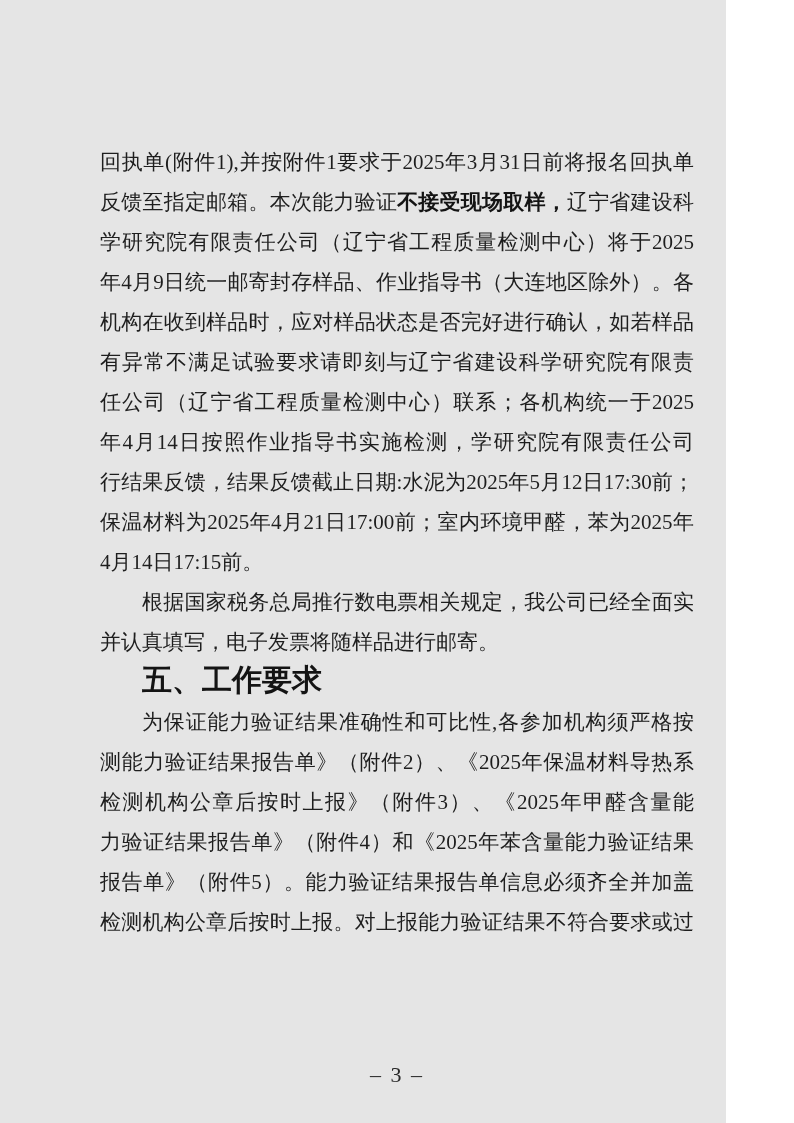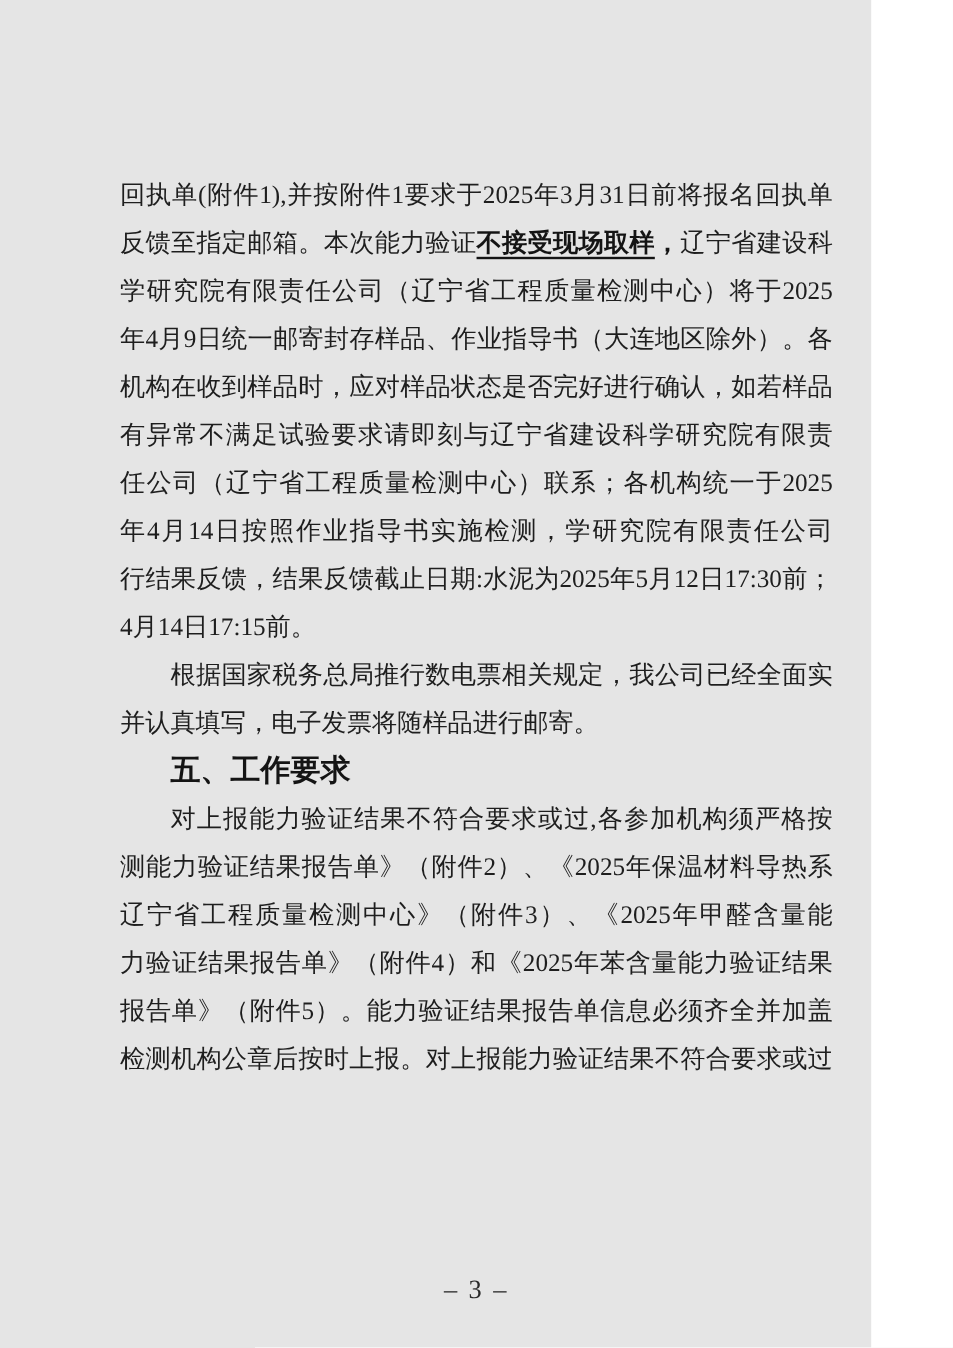--- a/index.html
+++ b/index.html
@@ -31,33 +31,32 @@
     white-space: nowrap;
   }
   .line.short {
     text-align: left;
     text-align-last: left;
   }
   .line.indent {
     text-indent: 42px;
   }
   .line.heading {
-    font-family: Liberation Sans, sans-serif;
+    font-family: Liberation Mono, monospace;
     font-weight: bold;
-    font-size: 25px;
+    font-size: 30px;
     color: #151515;
     text-align: left;
     text-align-last: left;
   }
   .run-bold {
     font-weight: bold;
     color: #141414;
   }
   .run-underline {
-    text-decoration: underline;
     text-decoration-thickness: 2px;
     text-underline-offset: 5px;
   }
   .pageno {
     position: absolute;
     top: 1062px;
     left: 0;
     width: 794px;
     text-align: center;
     font-size: 22px;
@@ -73,25 +72,26 @@
   <div class="content">
       <div class="line"><span>回执单(附件1),并按附件1要求于2025年3月31日前将报名回执单</span></div>
       <div class="line"><span>反馈至指定邮箱。本次能力验证</span><span class="run-bold run-underline">不接受现场取样</span><span class="run-bold">，</span><span>辽宁省建设科</span></div>
       <div class="line"><span>学研究院有限责任公司（辽宁省工程质量检测中心）将于2025</span></div>
       <div class="line"><span>年4月9日统一邮寄封存样品、作业指导书（大连地区除外）。各</span></div>
       <div class="line"><span>机构在收到样品时，应对样品状态是否完好进行确认，如若样品</span></div>
       <div class="line"><span>有异常不满足试验要求请即刻与辽宁省建设科学研究院有限责</span></div>
       <div class="line"><span>任公司（辽宁省工程质量检测中心）联系；各机构统一于2025</span></div>
       <div class="line"><span>年4月14日按照作业指导书实施检测，学研究院有限责任公司</span></div>
       <div class="line"><span>行结果反馈，结果反馈截止日期:水泥为2025年5月12日17:30前；</span></div>
+      <div class="line"><span>保温材料为2025年4月21日17:00前；室内环境甲醛，苯为2025年</span></div>
       <div class="line short"><span>4月14日17:15前。</span></div>
       <div class="line indent"><span>根据国家税务总局推行数电票相关规定，我公司已经全面实</span></div>
       <div class="line short"><span>并认真填写，电子发票将随样品进行邮寄。</span></div>
       <div class="line short indent heading"><span class="run-bold">五、工作要求</span></div>
-      <div class="line indent"><span>对上报能力验证结果不符合要求或过,各参加机构须严格按</span></div>
+      <div class="line indent"><span>为保证能力验证结果准确性和可比性,各参加机构须严格按</span></div>
       <div class="line"><span>测能力验证结果报告单》（附件2）、《2025年保温材料导热系</span></div>
-      <div class="line"><span>辽宁省工程质量检测中心》（附件3）、《2025年甲醛含量能</span></div>
+      <div class="line"><span>检测机构公章后按时上报》（附件3）、《2025年甲醛含量能</span></div>
       <div class="line"><span>力验证结果报告单》（附件4）和《2025年苯含量能力验证结果</span></div>
       <div class="line"><span>报告单》（附件5）。能力验证结果报告单信息必须齐全并加盖</span></div>
       <div class="line"><span>检测机构公章后按时上报。对上报能力验证结果不符合要求或过</span></div>
     </div>
   <div class="pageno">– 3 –</div>
 </div>
 
 </body></html>

